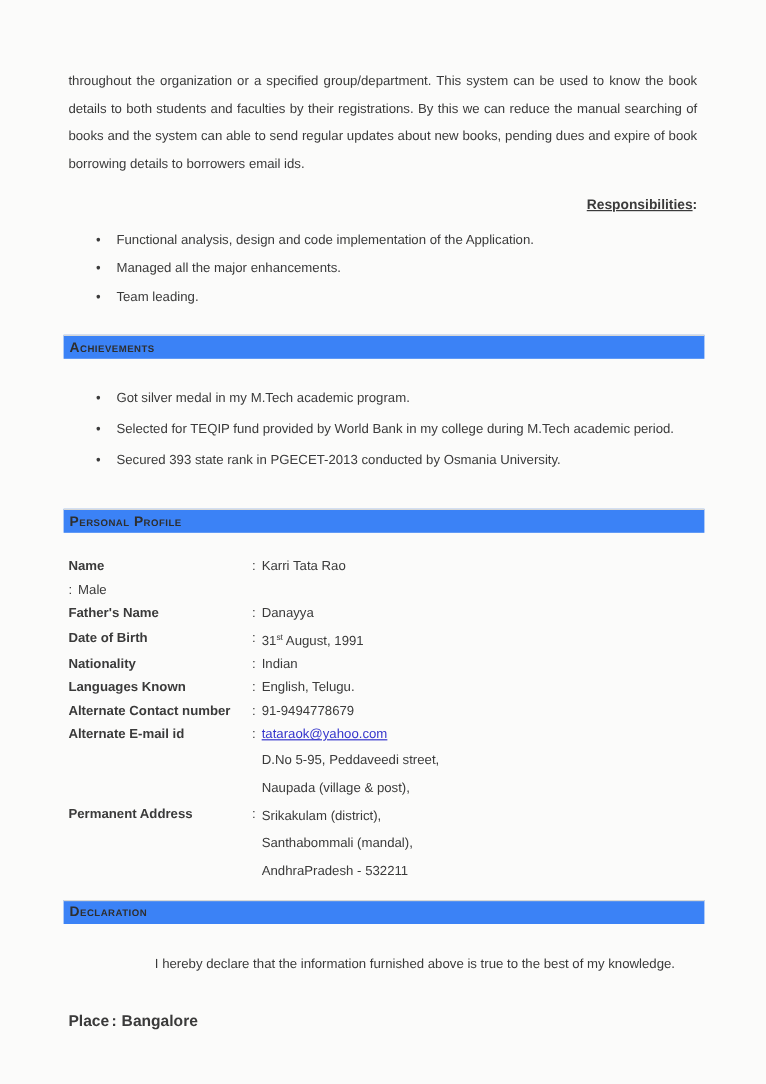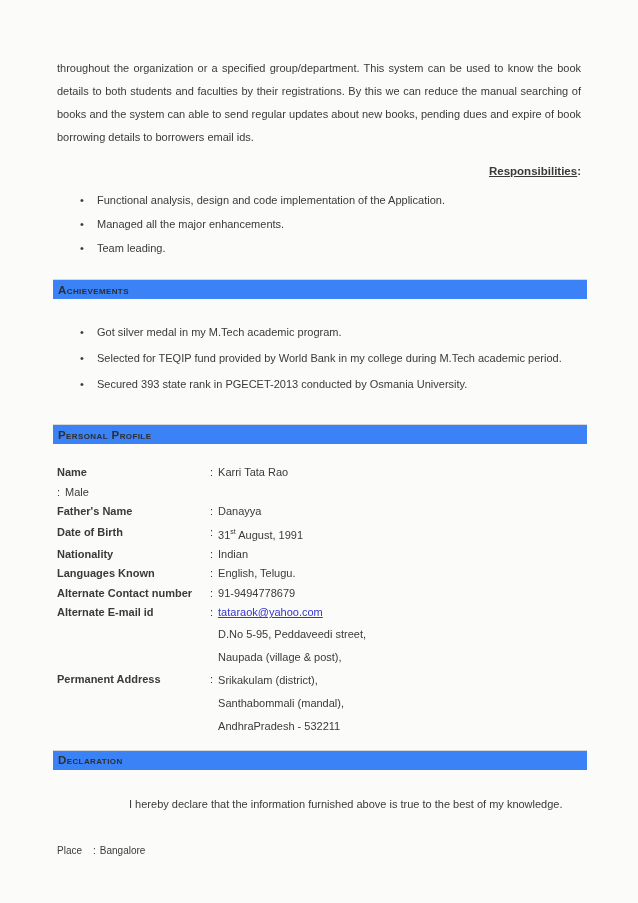--- a/index.html
+++ b/index.html
@@ -43,21 +43,21 @@
   .profile-rows{margin-top:19px;}
   .profile-row{display:flex;align-items:center;font-size:11px;line-height:19.5px;}
   .p-label{font-weight:bold;width:153px;flex:none;}
   .p-colon{flex:none;}
   .p-value{margin-left:5px;}
   .addr-line{line-height:23px;}
   sup{font-size:7px;}
   .link{color:#3535cc;text-decoration:underline;}
 
   .declaration-text{margin:24px 0 0 0;font-size:11px;line-height:20px;padding-left:72px;}
-  .place-line{margin:27px 0 0 0;font-size:10px;line-height:20px;font-weight:normal;}
+  .place-line{margin:27px 0 0 0;font-size:13px;line-height:20px;font-weight:bold;}
   .place-label{display:inline-block;width:36px;}
   .place-value{margin-left:4px;}
 </style>
 </head>
 <body>
 
 <div class="page">
 
   <p class="intro">throughout the organization or a specified group/department. This system can be used to know the book details to both students and faculties by their registrations. By this we can reduce the manual searching of books and the system can able to send regular updates about new books, pending dues and expire of book borrowing details to borrowers email ids.</p>
 

